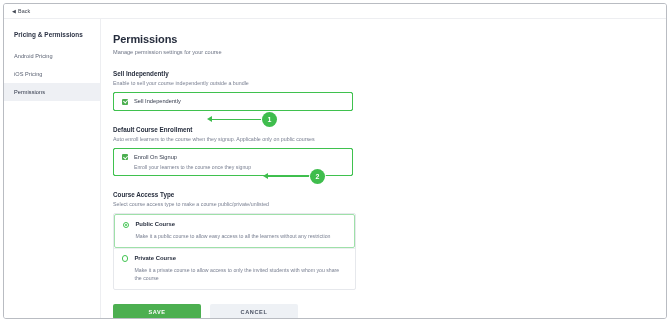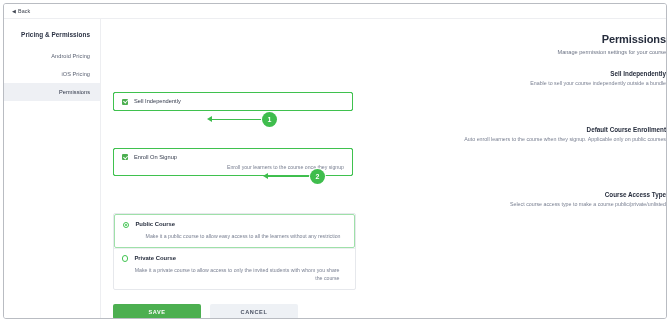--- a/index.html
+++ b/index.html
@@ -1,15 +1,15 @@
 <!DOCTYPE html>
 <html><head>
 <meta charset="utf-8">
 <style>
-  * { box-sizing: border-box; margin: 0; padding: 0; text-align: right; }
+  * { box-sizing: border-box; margin: 0; padding: 0; }
   html, body {
     width: 670px; height: 322px;
     background: #ffffff;
     font-family: "Liberation Sans", sans-serif;
     overflow: hidden;
   }
   .app-frame {
     position: absolute;
     left: 3px; top: 3px;
     width: 664px; height: 316px;

